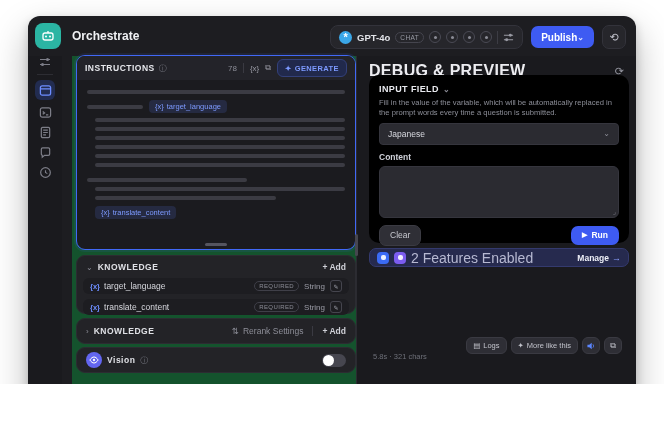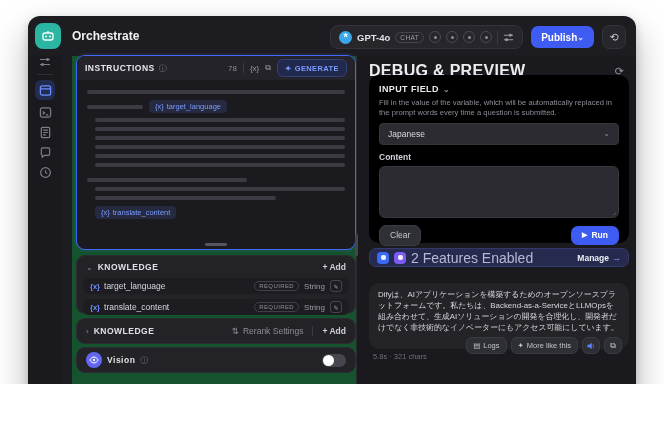--- a/index.html
+++ b/index.html
@@ -375,23 +375,20 @@
         <span class="feat-ic violet">
             <i></i>
           </span>
         <span class="feat-txt">2 Features Enabled</span>
         <span class="manage">
           <span>Manage</span>
           <span class="arr">→</span>
         </span>
       </div>
 
-      <div class="out-card">
-        <span>Difyは、AIアプリケーションを構築するためのオープンソースプラットフォームです。私たちは、Backend-as-a-ServiceとLLMOpsを組み合わせて、生成AIソリューションの開発を合理化し、開発者だけでなく非技術的なイノベーターにもアクセス可能にしています。</span>
-      </div>
       <div class="out-actions">
         <span class="mini-btn">
           <span>▤</span>
           <span>Logs</span>
         </span>
         <span class="mini-btn">
           <span>✦</span>
           <span>More like this</span>
         </span>
         <span class="mini-sq speak">

